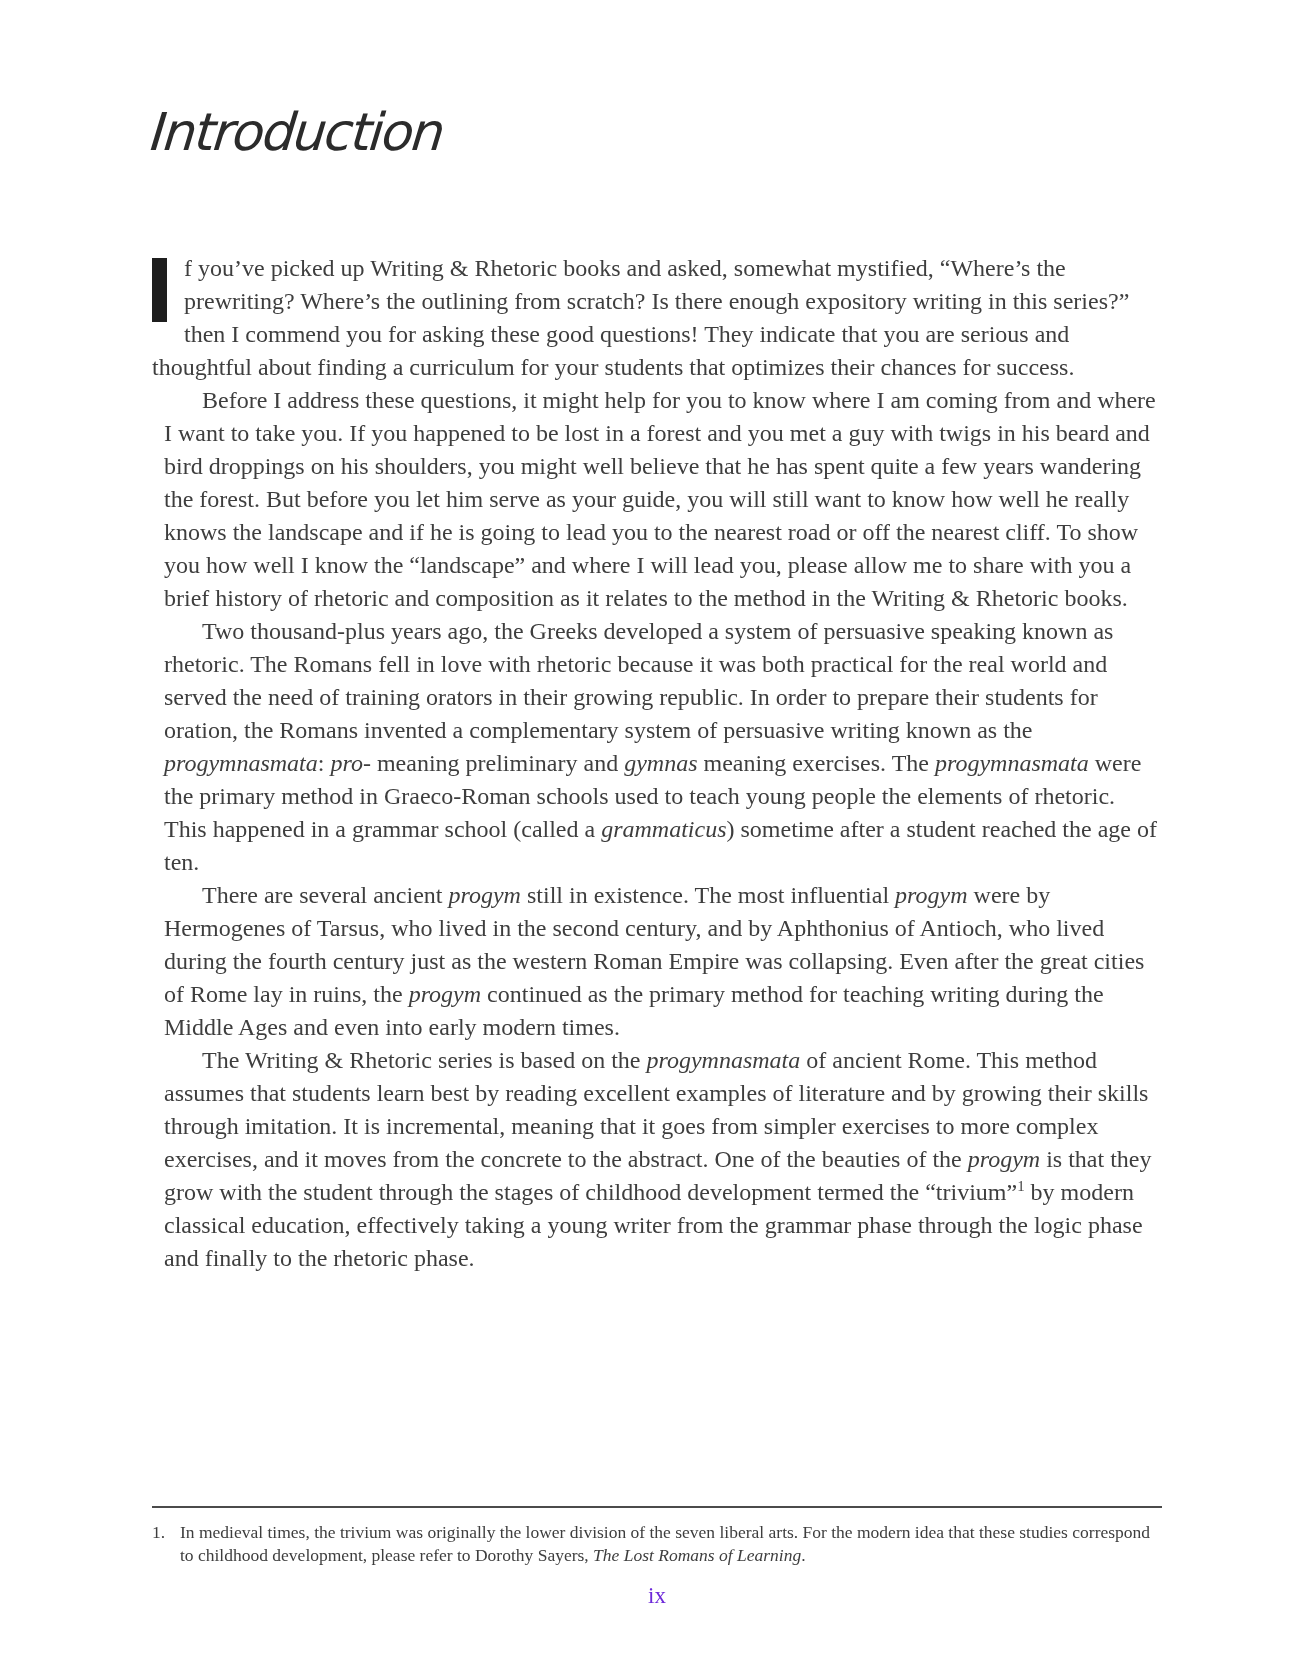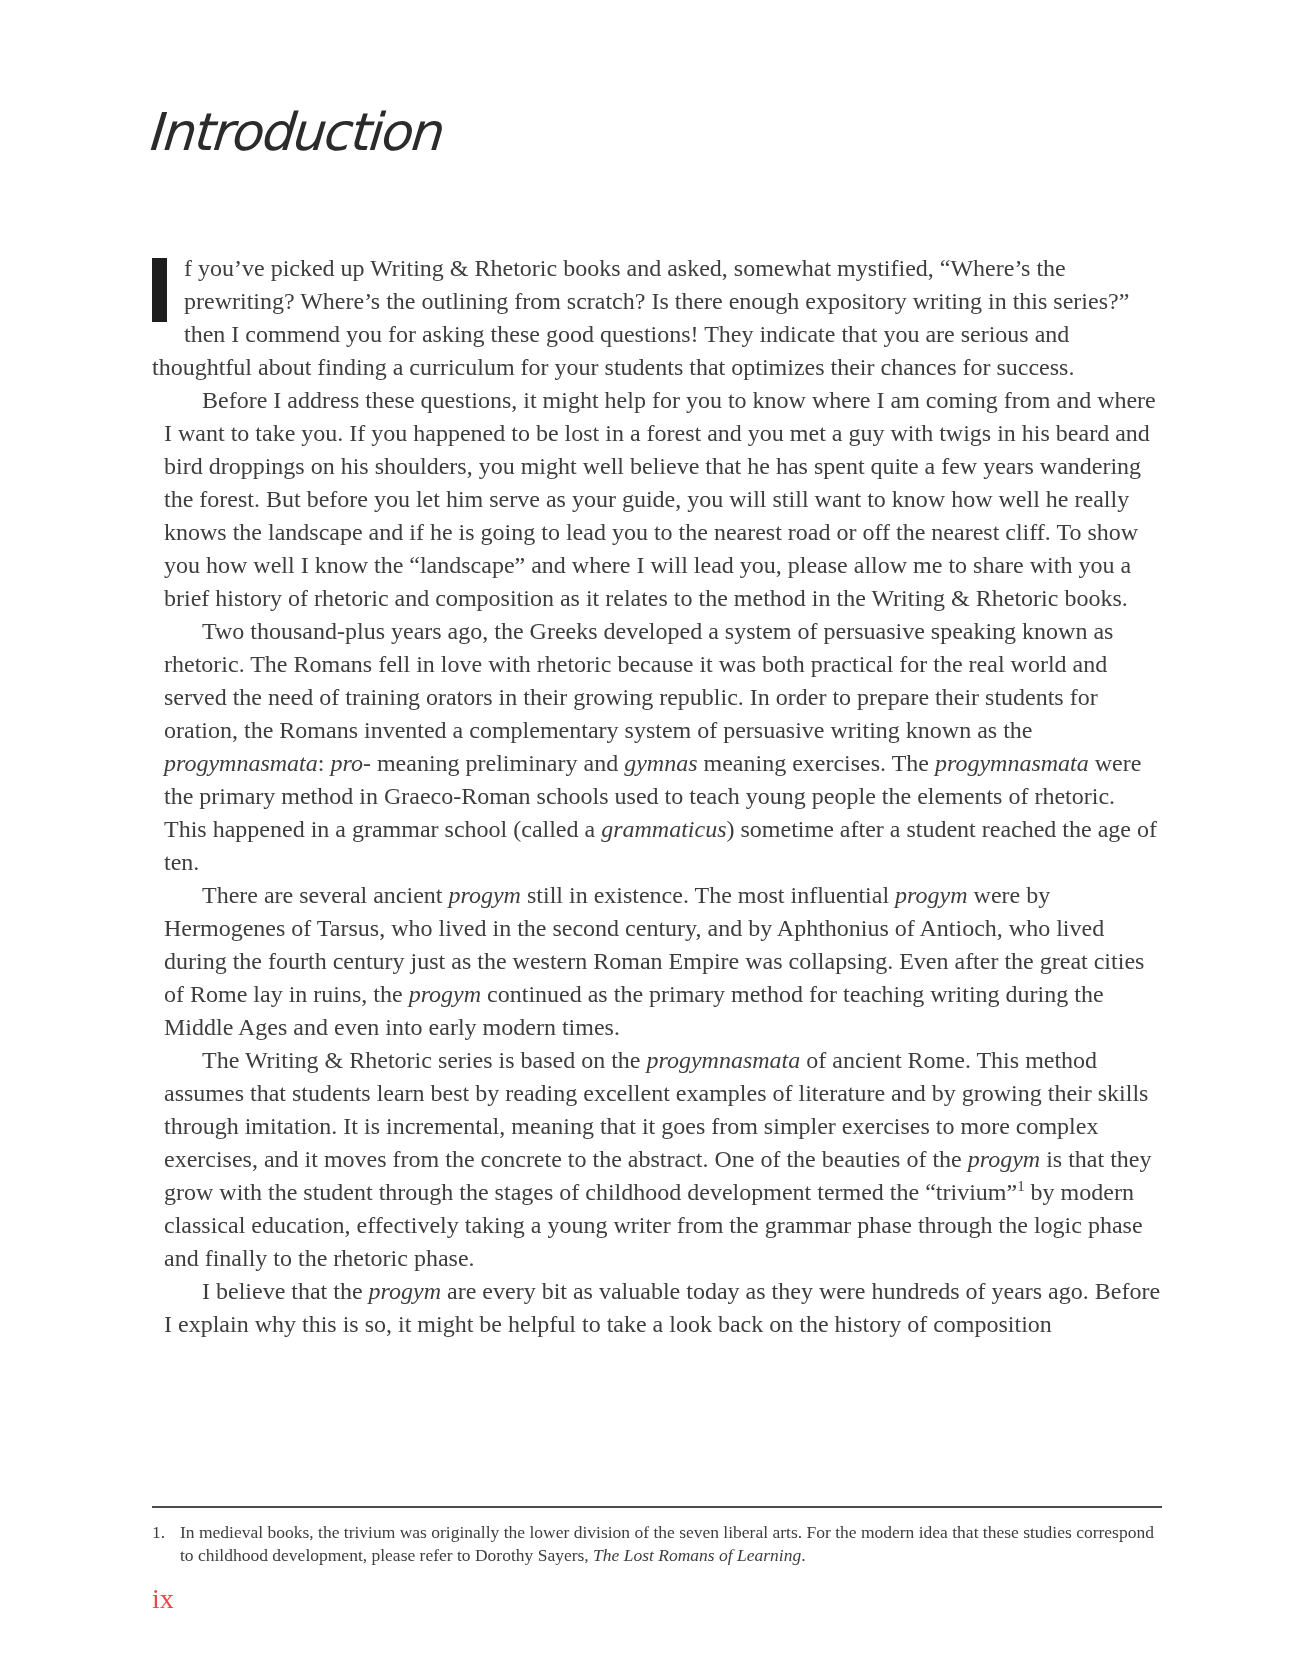--- a/index.html
+++ b/index.html
@@ -42,42 +42,41 @@
   .footnote-rule {
     height:2px; background:#4b4b4b; margin-bottom:13px;
   }
   .fn-row {
     display:flex; font-size:17.5px; line-height:23px; color:#3e3e3e;
   }
   .fn-num { flex:0 0 28px; }
   .fn-text { flex:1; }
   .pageno {
     position:absolute; top:1583px; left:152px; width:1010px;
-    font-size:28px; color:#ef4444;
+    text-align:center; font-size:23px; color:#6d28d9;
   }
 </style>
 </head>
 <body>
 
 <div class="page">
 
   <h1 class="title">Introduction</h1>
 
   <div class="body">
       <p><span class="drop-cap"><span>I</span></span><span>f you’ve picked up Writing &amp; Rhetoric books and asked, somewhat mystified, “Where’s the prewriting? Where’s the outlining from scratch? Is there enough expository writing in this series?” then I commend you for asking these good questions! They indicate that you are serious and thoughtful about finding a curriculum for your students that optimizes their chances for success.</span></p>
       <p class="indent"><span>Before I address these questions, it might help for you to know where I am coming from and where I want to take you. If you happened to be lost in a forest and you met a guy with twigs in his beard and bird droppings on his shoulders, you might well believe that he has spent quite a few years wandering the forest. But before you let him serve as your guide, you will still want to know how well he really knows the landscape and if he is going to lead you to the nearest road or off the nearest cliff. To show you how well I know the “landscape” and where I will lead you, please allow me to share with you a brief history of rhetoric and composition as it relates to the method in the Writing &amp; Rhetoric books.</span></p>
       <p class="indent"><span>Two thousand-plus years ago, the Greeks developed a system of persuasive speaking known as rhetoric. The Romans fell in love with rhetoric because it was both practical for the real world and served the need of training orators in their growing republic. In order to prepare their students for oration, the Romans invented a complementary system of persuasive writing known as the </span><em>progymnasmata</em><span>: </span><em>pro-</em><span> meaning preliminary and </span><em>gymnas</em><span> meaning exercises. The </span><em>progymnasmata</em><span> were the primary method in Graeco-Roman schools used to teach young people the elements of rhetoric. This happened in a grammar school (called a </span><em>grammaticus</em><span>) sometime after a student reached the age of ten.</span></p>
       <p class="indent"><span>There are several ancient </span><em>progym</em><span> still in existence. The most influential </span><em>progym</em><span> were by Hermogenes of Tarsus, who lived in the second century, and by Aphthonius of Antioch, who lived during the fourth century just as the western Roman Empire was collapsing. Even after the great cities of Rome lay in ruins, the </span><em>progym</em><span> continued as the primary method for teaching writing during the Middle Ages and even into early modern times.</span></p>
       <p class="indent"><span>The Writing &amp; Rhetoric series is based on the </span><em>progymnasmata</em><span> of ancient Rome. This method assumes that students learn best by reading excellent examples of literature and by growing their skills through imitation. It is incremental, meaning that it goes from simpler exercises to more complex exercises, and it moves from the concrete to the abstract. One of the beauties of the </span><em>progym</em><span> is that they grow with the student through the stages of childhood development termed the “trivium”</span><sup>1</sup><span> by modern classical education, effectively taking a young writer from the grammar phase through the logic phase and finally to the rhetoric phase.</span></p>
-      <p class="indent"><span>I believe that the </span><em>progym</em><span> are every bit as valuable today as they were hundreds of years ago. Before I explain why this is so, it might be helpful to take a look back on the history of composition</span></p>
     </div>
 
   <div class="footnote">
     <div class="footnote-rule"></div>
     <div class="fn-row">
       <span class="fn-num">1.</span>
-      <span class="fn-text"><span>In medieval books, the trivium was originally the lower division of the seven liberal arts. For the modern idea that these studies correspond to childhood development, please refer to Dorothy Sayers, </span><em>The Lost Romans of Learning</em><span>.</span></span>
+      <span class="fn-text"><span>In medieval times, the trivium was originally the lower division of the seven liberal arts. For the modern idea that these studies correspond to childhood development, please refer to Dorothy Sayers, </span><em>The Lost Romans of Learning</em><span>.</span></span>
     </div>
   </div>
 
   <div class="pageno">ix</div>
 
 </div>
 
 </body></html>

